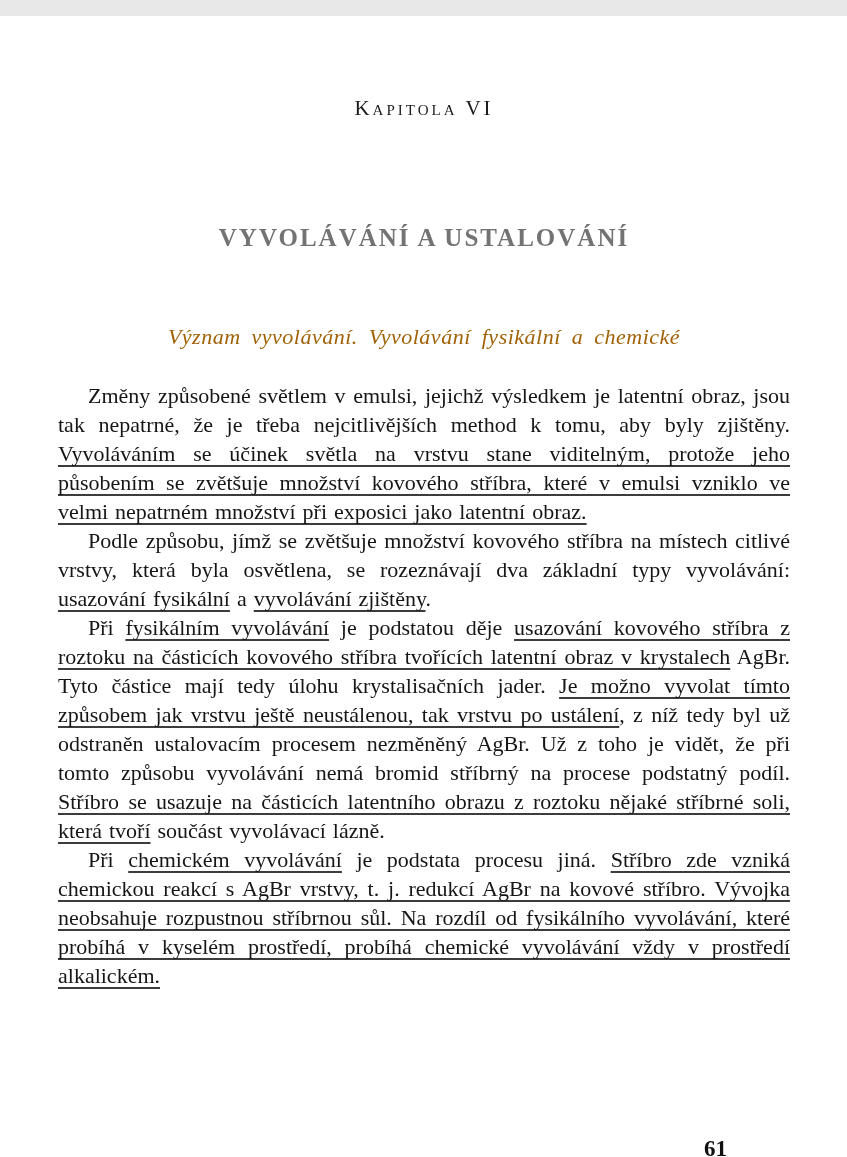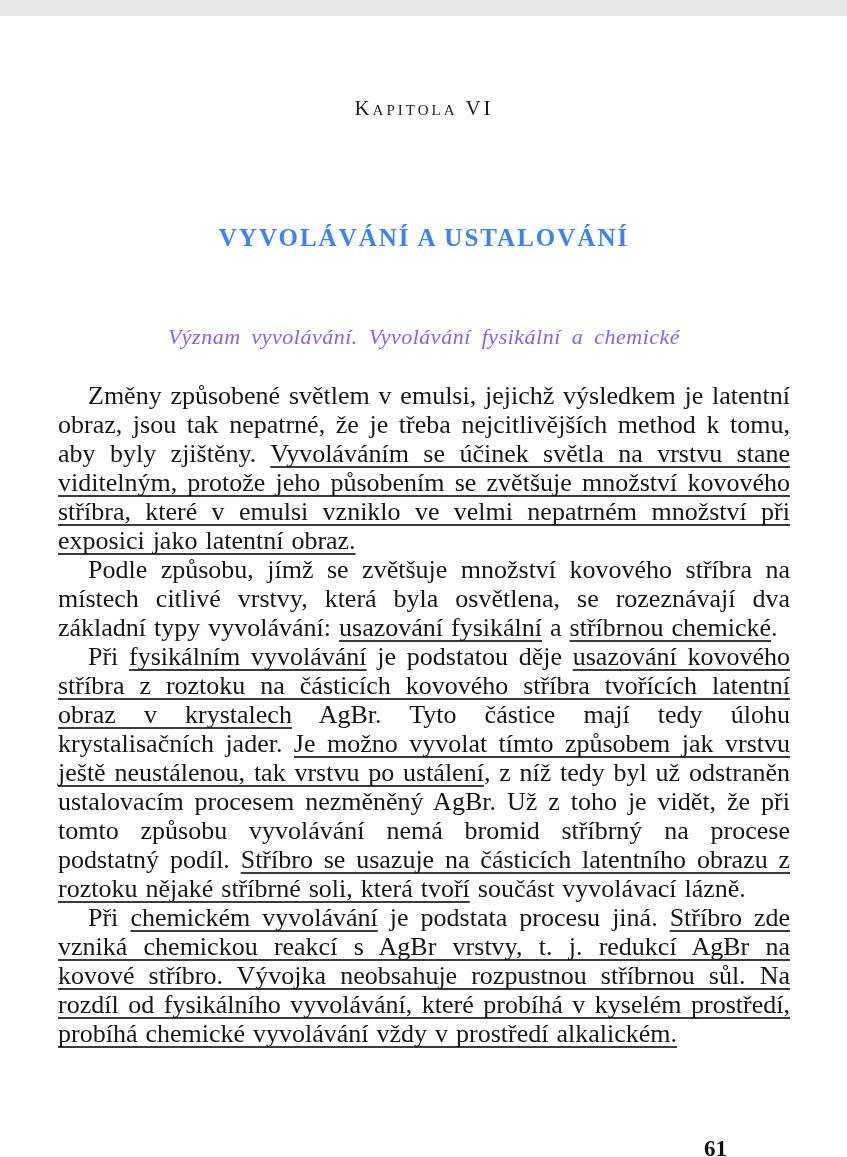--- a/index.html
+++ b/index.html
@@ -21,34 +21,34 @@
     font-size: 21px;
     letter-spacing: 3px;
     color: #1b1b1b;
   }
   .title {
     margin: 103px 0 0 0;
     text-align: center;
     font-size: 25px;
     font-weight: bold;
     letter-spacing: 2px;
-    color: #3b82f6;
+    color: #737373;
   }
   .subtitle {
     margin-top: 72px;
     text-align: center;
     font-style: italic;
     font-size: 22px;
     letter-spacing: 0.5px;
     word-spacing: 5px;
-    color: #8b5cf6;
+    color: #a16207;
   }
   .body {
     margin-top: 31px;
-    font-size: 26px;
+    font-size: 22px;
     line-height: 29px;
     text-align: justify;
     word-spacing: 1.5px;
   }
   .para {
     margin: 0;
     text-indent: 30px;
   }
   .u {
     text-decoration: underline;
@@ -71,19 +71,19 @@
 
 <div class="page">
   <div class="kicker">Kapitola VI</div>
 
   <h1 class="title">VYVOLÁVÁNÍ A USTALOVÁNÍ</h1>
 
   <div class="subtitle">Význam vyvolávání. Vyvolávání fysikální a chemické</div>
 
   <div class="body" id="body-text">
       <p class="para"><span>Změny způsobené světlem v emulsi, jejichž výsledkem je latentní obraz, jsou tak nepatrné, že je třeba nejcitlivějších method k tomu, aby byly zjištěny. </span><span class="u">Vyvoláváním se účinek světla na vrstvu stane viditelným, protože jeho působením se zvětšuje množství kovového stříbra, které v emulsi vzniklo ve velmi nepatrném množství při exposici jako latentní obraz.</span></p>
-      <p class="para"><span>Podle způsobu, jímž se zvětšuje množství kovového stříbra na místech citlivé vrstvy, která byla osvětlena, se rozeznávají dva základní typy vyvolávání: </span><span class="u">usazování fysikální</span><span> a </span><span class="u">stříbrnou chemické</span><span>.</span></p>
+      <p class="para"><span>Podle způsobu, jímž se zvětšuje množství kovového stříbra na místech citlivé vrstvy, která byla osvětlena, se rozeznávají dva základní typy vyvolávání: </span><span class="u">usazování fysikální</span><span> a </span><span class="u">vyvolávání zjištěny</span><span>.</span></p>
       <p class="para"><span>Při </span><span class="u">fysikálním vyvolávání</span><span> je podstatou děje </span><span class="u">usazování kovového stříbra z roztoku na částicích kovového stříbra tvořících latentní obraz v krystalech</span><span> AgBr. Tyto částice mají tedy úlohu krystalisačních jader. </span><span class="u">Je možno vyvolat tímto způsobem jak vrstvu ještě neustálenou, tak vrstvu po ustálení</span><span>, z níž tedy byl už odstraněn ustalovacím procesem nezměněný AgBr. Už z toho je vidět, že při tomto způsobu vyvolávání nemá bromid stříbrný na procese podstatný podíl. </span><span class="u">Stříbro se usazuje na částicích latentního obrazu z roztoku nějaké stříbrné soli, která tvoří</span><span> součást vyvolávací lázně.</span></p>
       <p class="para"><span>Při </span><span class="u">chemickém vyvolávání</span><span> je podstata procesu jiná. </span><span class="u">Stříbro zde vzniká chemickou reakcí s AgBr vrstvy, t. j. redukcí AgBr na kovové stříbro. Vývojka neobsahuje rozpustnou stříbrnou sůl. Na rozdíl od fysikálního vyvolávání, které probíhá v kyselém prostředí, probíhá chemické vyvolávání vždy v prostředí alkalickém.</span></p>
     </div>
 
   <div class="folio">61</div>
 </div>
 
 </body></html>

